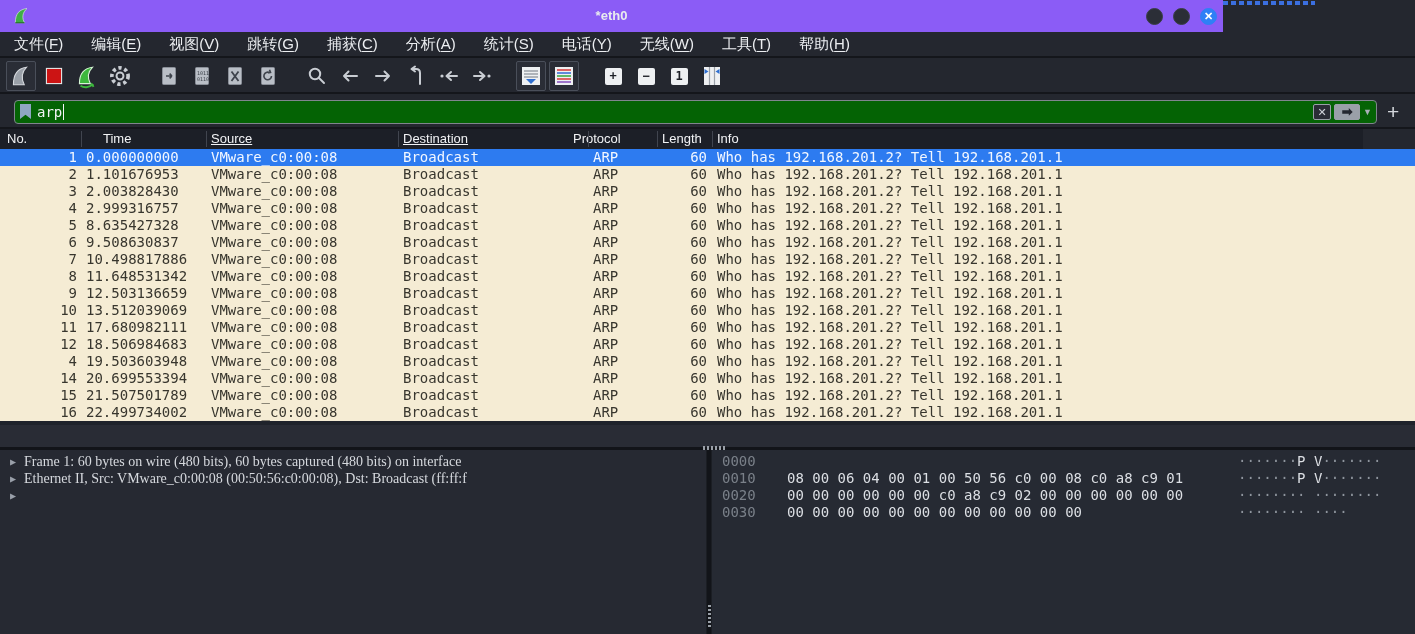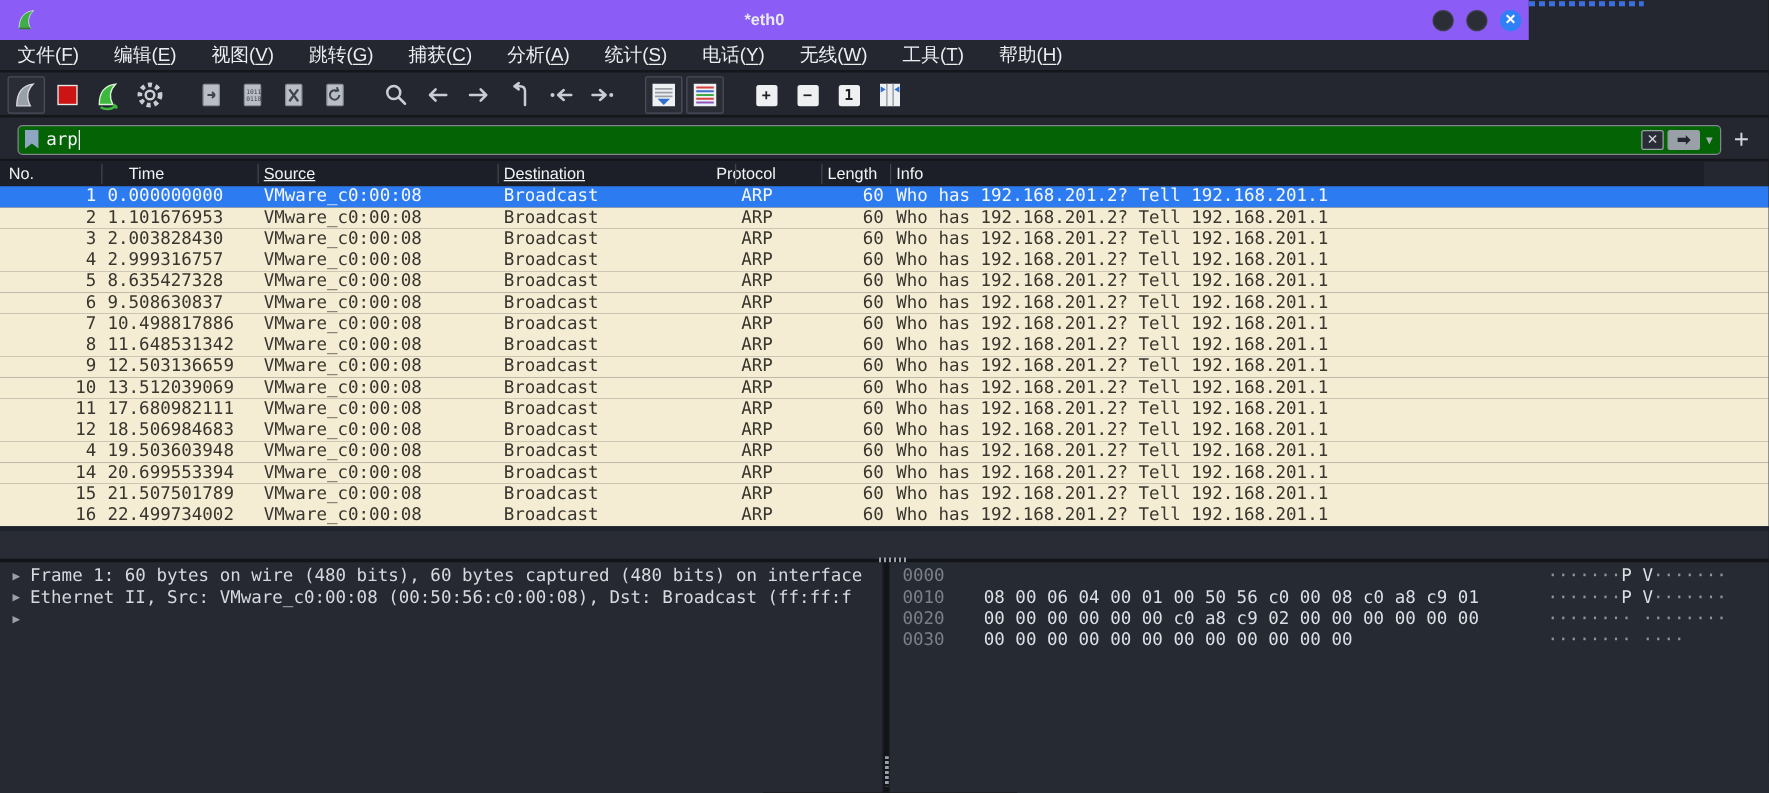--- a/index.html
+++ b/index.html
@@ -84,21 +84,21 @@
   .hdivider { position:absolute; left:0; top:447px; width:1415px; height:3px; background:#121419; }
   .hdots { position:absolute; left:703px; top:446px; width:22px; height:4px;
            background:repeating-linear-gradient(90deg,#9aa0a8 0 2px,transparent 2px 4px); }
 
   
   .details-pane { position:absolute; left:0; top:450px; width:706px; height:184px; background:#262932;
                   font-family:"DejaVu Sans Mono", monospace; font-size:14px; color:#d6d9de;
                   padding-top:3px; overflow:hidden; }
   .dline { position:relative; height:17px; line-height:17px; white-space:nowrap; }
   .dchev { position:absolute; left:10px; color:#9aa0aa; font-size:10px; }
-  .dtext { position:absolute; left:24px; }
+  .dtext { position:absolute; left:24px;font-family:Liberation Serif, serif; }
   .vsplit { position:absolute; left:706px; top:450px; width:6px; height:184px; background:#121419;
             border-left:1px solid #1b1e24; border-right:1px solid #1b1e24; }
   .vdots { position:absolute; left:708px; top:605px; width:3px; height:24px;
            background:repeating-linear-gradient(180deg,#9aa0a8 0 2px,transparent 2px 4px); }
   .hex-pane { position:absolute; left:712px; top:450px; width:703px; height:184px; background:#262a33;
               font-family:"DejaVu Sans Mono", monospace; font-size:14px; padding-top:3px; overflow:hidden; }
   .hex-gutter { position:absolute; left:712px; top:450px; width:54px; height:184px; background:#21242b; }
   .hrow { position:relative; height:17px; line-height:17px; white-space:nowrap; }
   .h-off { position:absolute; left:10px; color:#7a8089; }
   .h-hex { position:absolute; left:75px; color:#dcdfe4; }

